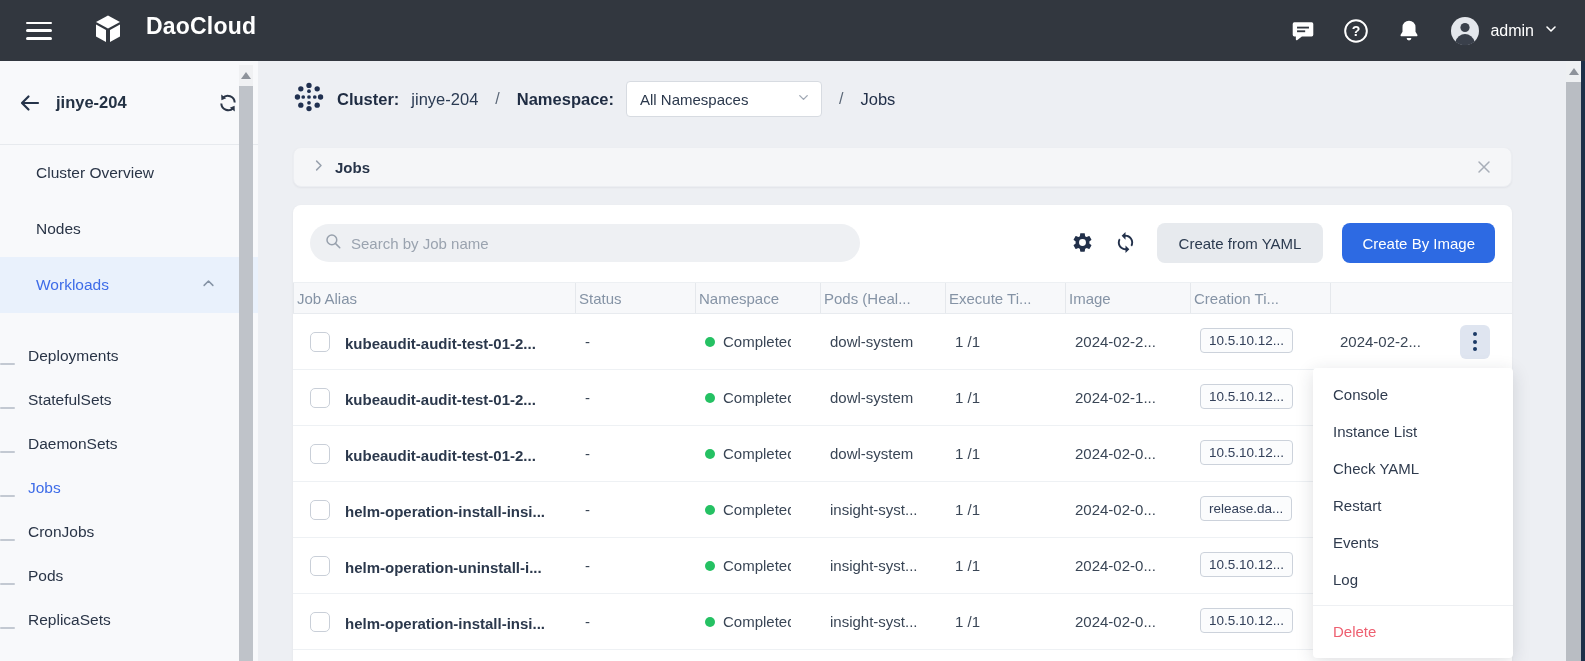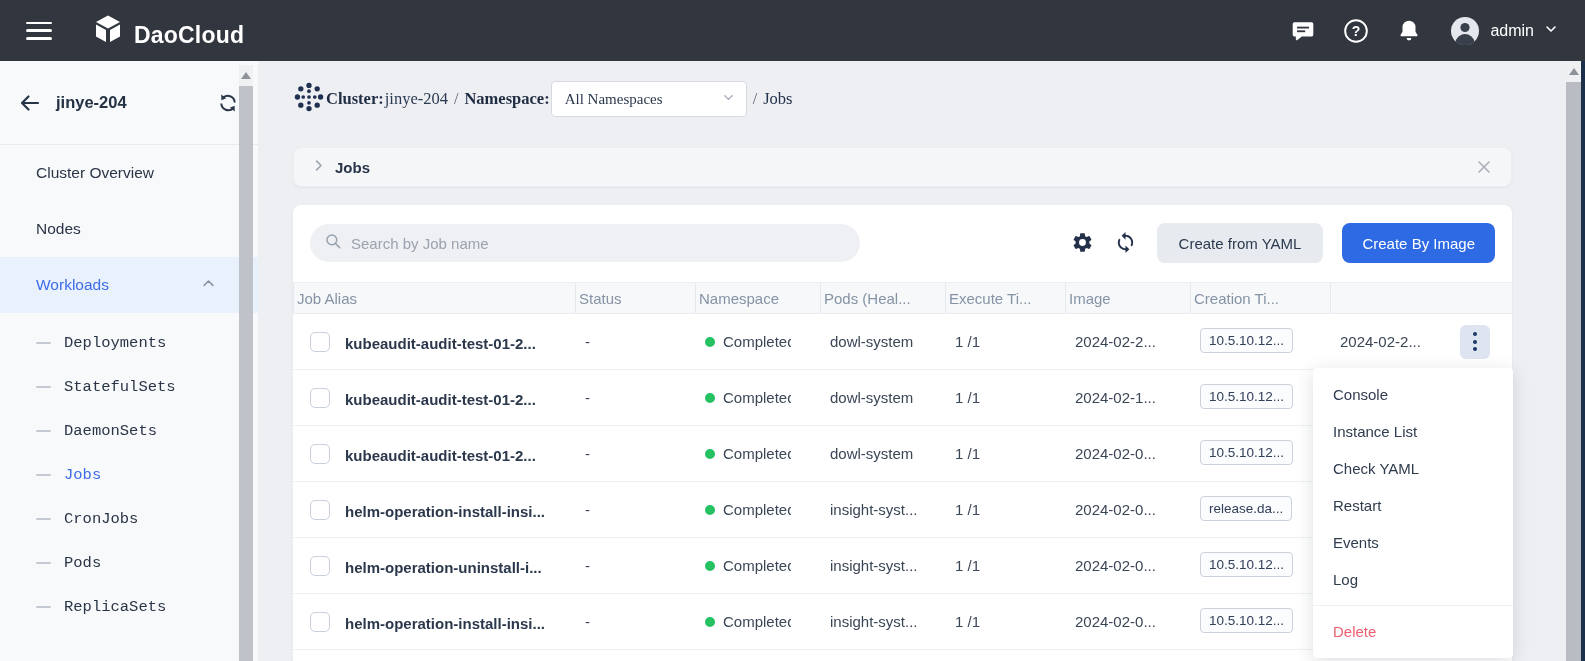--- a/index.html
+++ b/index.html
@@ -3,21 +3,21 @@
 <meta charset="utf-8">
 <style>
   * { margin:0; padding:0; box-sizing:border-box; }
   body { font-family:"Liberation Sans", sans-serif; }
   .page { position:relative; width:1585px; height:661px; overflow:hidden; background:#edeff3; }
 
   
   .topbar { position:absolute; top:0; left:0; right:0; height:61px; background:#32373f; display:flex; align-items:center; padding:0 26px; z-index:30; }
   .hamburger { width:26px; height:18px; display:flex; flex-direction:column; justify-content:space-between; cursor:pointer; margin-right:40px; }
   .hamburger span { display:block; height:2.6px; background:#fff; border-radius:2px; }
-  .brand { display:flex; align-items:flex-end; gap:10px; }
+  .brand { display:flex; align-items:flex-start; gap:22px; }
   .brand-name { color:#fff; font-size:23px; font-weight:700; letter-spacing:.2px; }
   .top-right { margin-left:auto; display:flex; align-items:center; gap:27px; }
   .top-icon { width:26px; height:26px; display:flex; align-items:center; justify-content:center; cursor:pointer; }
   .user-wrap { display:flex; align-items:center; gap:9px; cursor:pointer; }
   .username { color:#fff; font-size:16px; }
 
   
   .edge-strip { position:absolute; top:61px; right:0; bottom:0; width:4px; background:#1d3049; z-index:46; }
   .page-scroll { position:absolute; top:0; right:4px; width:15px; height:100%; background:#eef0f2; z-index:45; }
   .page-scroll .scroll-arrow { position:absolute; top:7px; left:2.5px; width:0; height:0; border-left:5px solid transparent; border-right:5px solid transparent; border-bottom:7px solid #8e939b; }
@@ -27,30 +27,30 @@
   .sidebar { position:absolute; top:61px; left:0; bottom:0; width:258px; background:#f8f9fb; z-index:20; }
   .side-header { height:84px; display:flex; align-items:center; padding:0 18px; border-bottom:1px solid #e7eaee; }
   .back-btn { width:24px; height:24px; cursor:pointer; }
   .cluster-name { font-size:16.5px; font-weight:600; color:#243244; margin-left:14px; }
   .swap-btn { margin-left:auto; width:24px; height:24px; cursor:pointer; }
   .side-nav { position:absolute; top:84px; left:0; right:0; bottom:0; overflow:hidden; }
   .nav-item { height:56px; display:flex; align-items:center; padding-left:36px; font-size:15.5px; color:#2a3547; cursor:pointer; }
   .nav-item.selected { background:#e9f1fc; color:#3e6ce8; }
   .nav-item .chev-up { margin-left:auto; margin-right:42px; }
   .subnav { padding-top:8px; }
-  .sub-item { height:44px; display:flex; align-items:center; padding-left:36px; font-size:15.5px; color:#2a3547; cursor:pointer;font-family:Liberation Mono, monospace; }
+  .sub-item { height:44px; display:flex; align-items:flex-end; font-size:15.5px; color:#2a3547; cursor:pointer; }
   .sub-item .dash { width:15px; height:2.4px; background:#c3c9d2; border-radius:2px; margin-right:13px; }
   .sub-item.active { color:#3e6ce8; }
   .side-scroll { position:absolute; top:4px; right:5px; width:14px; bottom:0; background:#f0f1f3; }
   .side-scroll .scroll-arrow { position:absolute; top:7px; left:2px; width:0; height:0; border-left:5px solid transparent; border-right:5px solid transparent; border-bottom:7px solid #8e939b; }
   .side-scroll .scroll-thumb { position:absolute; top:21px; bottom:0; left:0; width:100%; background:#bfc3c9; }
 
   
   .main { position:absolute; top:61px; left:258px; right:0; bottom:0; background:#edeff3; }
-  .breadcrumb { position:absolute; top:18px; left:35px; height:40px; display:flex; align-items:center; gap:1px;font-family:Liberation Serif, serif; }
+  .breadcrumb { position:absolute; top:18px; left:35px; height:40px; display:flex; align-items:center; gap:12px; }
   .bc-label { font-size:16.5px; font-weight:700; color:#1f2c42; }
   .bc-value { font-size:16.5px; color:#2a3a52; }
   .bc-sep { font-size:16px; color:#5c6878; margin:0 5px; }
   .ns-select { width:196px; height:36px; background:#fff; border:1px solid #d7dbe1; border-radius:4px; display:flex; align-items:center; justify-content:space-between; padding:0 10px 0 13px; cursor:pointer; }
   .ns-select .sel-text { font-size:15px; color:#2b384c; }
   .bc-page { font-size:16.5px; color:#23314a; font-weight:500; }
 
   .tabbar { position:absolute; top:86px; left:35px; width:1219px; height:40px; background:#f5f6f8; border:1px solid #eceef2; border-radius:8px; box-shadow:0 1px 2px rgba(16,24,40,.05); display:flex; align-items:center; padding:0 17px; }
   .tab-title { font-size:15px; font-weight:700; color:#273449; margin-left:9px; }
   .tab-close { margin-left:auto; width:20px; height:20px; cursor:pointer; }

